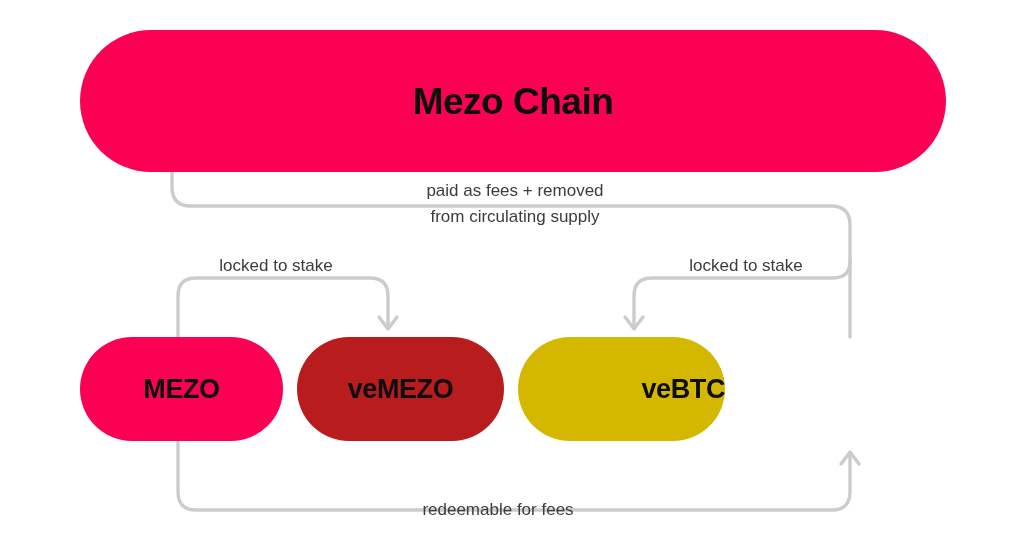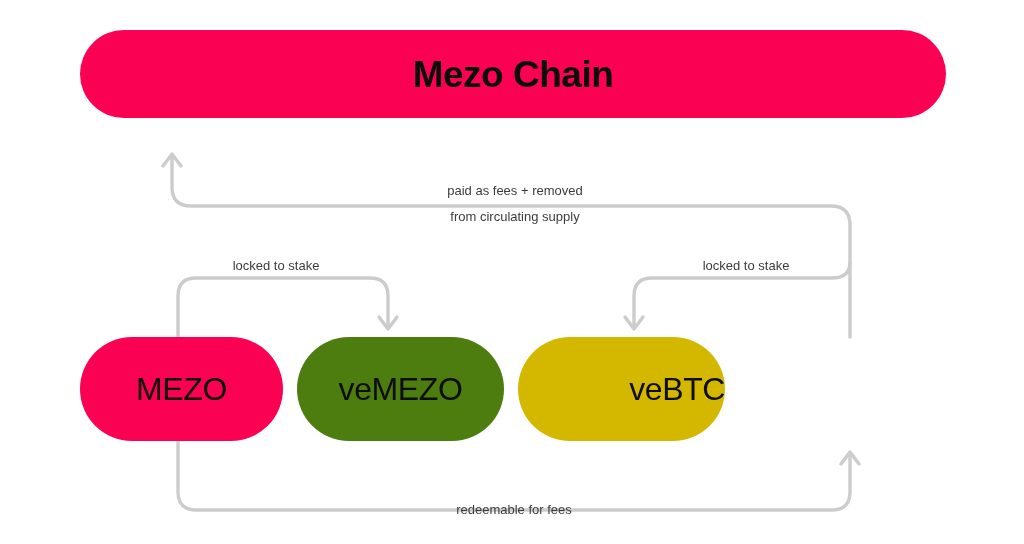--- a/index.html
+++ b/index.html
@@ -47,47 +47,47 @@
   .pill-label {
     display: block;
     line-height: 1;
     white-space: nowrap;
   }
 
   #pill-mezo-chain {
     left: 80px;
     top: 30px;
     width: 866px;
-    height: 88px;
+    height: 142px;
   }
   #pill-mezo-chain .pill-label {
     font-size: 37px;
     font-weight: bold;
     letter-spacing: -0.5px;
   }
 
   .token-pill {
     top: 337px;
     height: 104px;
   }
   .token-pill .pill-label {
-    font-size: 32px;
-    font-weight: normal;
+    font-size: 27px;
+    font-weight: bold;
   }
 
   #pill-mezo   { left: 80px;  width: 203px; }
   #pill-vemezo { left: 297px; width: 207px; }
   #pill-vebtc  { left: 518px; width: 207px; justify-content: flex-end; }
   #pill-btc    { left: 738px; width: 206px; }
 
   
   .caption {
     position: absolute;
     color: #3c3c3c;
-    font-size: 13px;
+    font-size: 17px;
     line-height: 26px;
     white-space: pre-line;
     text-align: center;
   }
 
   #caption-fees {
     left: 367px;
     top: 178px;
     width: 296px;
   }
@@ -95,21 +95,21 @@
     left: 176px;
     top: 253px;
     width: 200px;
   }
   #caption-locked-right {
     left: 646px;
     top: 253px;
     width: 200px;
   }
   #caption-redeemable {
-    left: 380px;
+    left: 364px;
     top: 497px;
     width: 268px;
   }
 </style>
 </head>
 <body style="background: rgb(255, 255, 255);">
 
 <div id="diagram-root">
 
   <svg id="connector-layer" viewBox="0 0 1024 544" width="1024" height="544" fill="none">
@@ -136,21 +136,21 @@
   </svg>
 
   <div class="pill" id="pill-mezo-chain" style="background: rgb(251, 1, 84); color: rgb(13, 13, 13);">
     <span class="pill-label">Mezo Chain</span>
   </div>
 
   <div class="pill token-pill" id="pill-mezo" style="background: rgb(251, 1, 84); color: rgb(13, 13, 13);">
     <span class="pill-label">MEZO</span>
   </div>
 
-  <div class="pill token-pill" id="pill-vemezo" style="background: #4d7c0f; color: rgb(13, 13, 13);">
+  <div class="pill token-pill" id="pill-vemezo" style="background: #b91c1c; color: rgb(13, 13, 13);">
     <span class="pill-label">veMEZO</span>
   </div>
 
   <div class="pill token-pill" id="pill-vebtc" style="background: rgb(212, 184, 0); color: rgb(13, 13, 13);">
     <span class="pill-label">veBTC</span>
   </div>
 
 
   <div class="caption" id="caption-fees" style="color: rgb(60, 60, 60);">paid as fees + removed
 from circulating supply</div>

